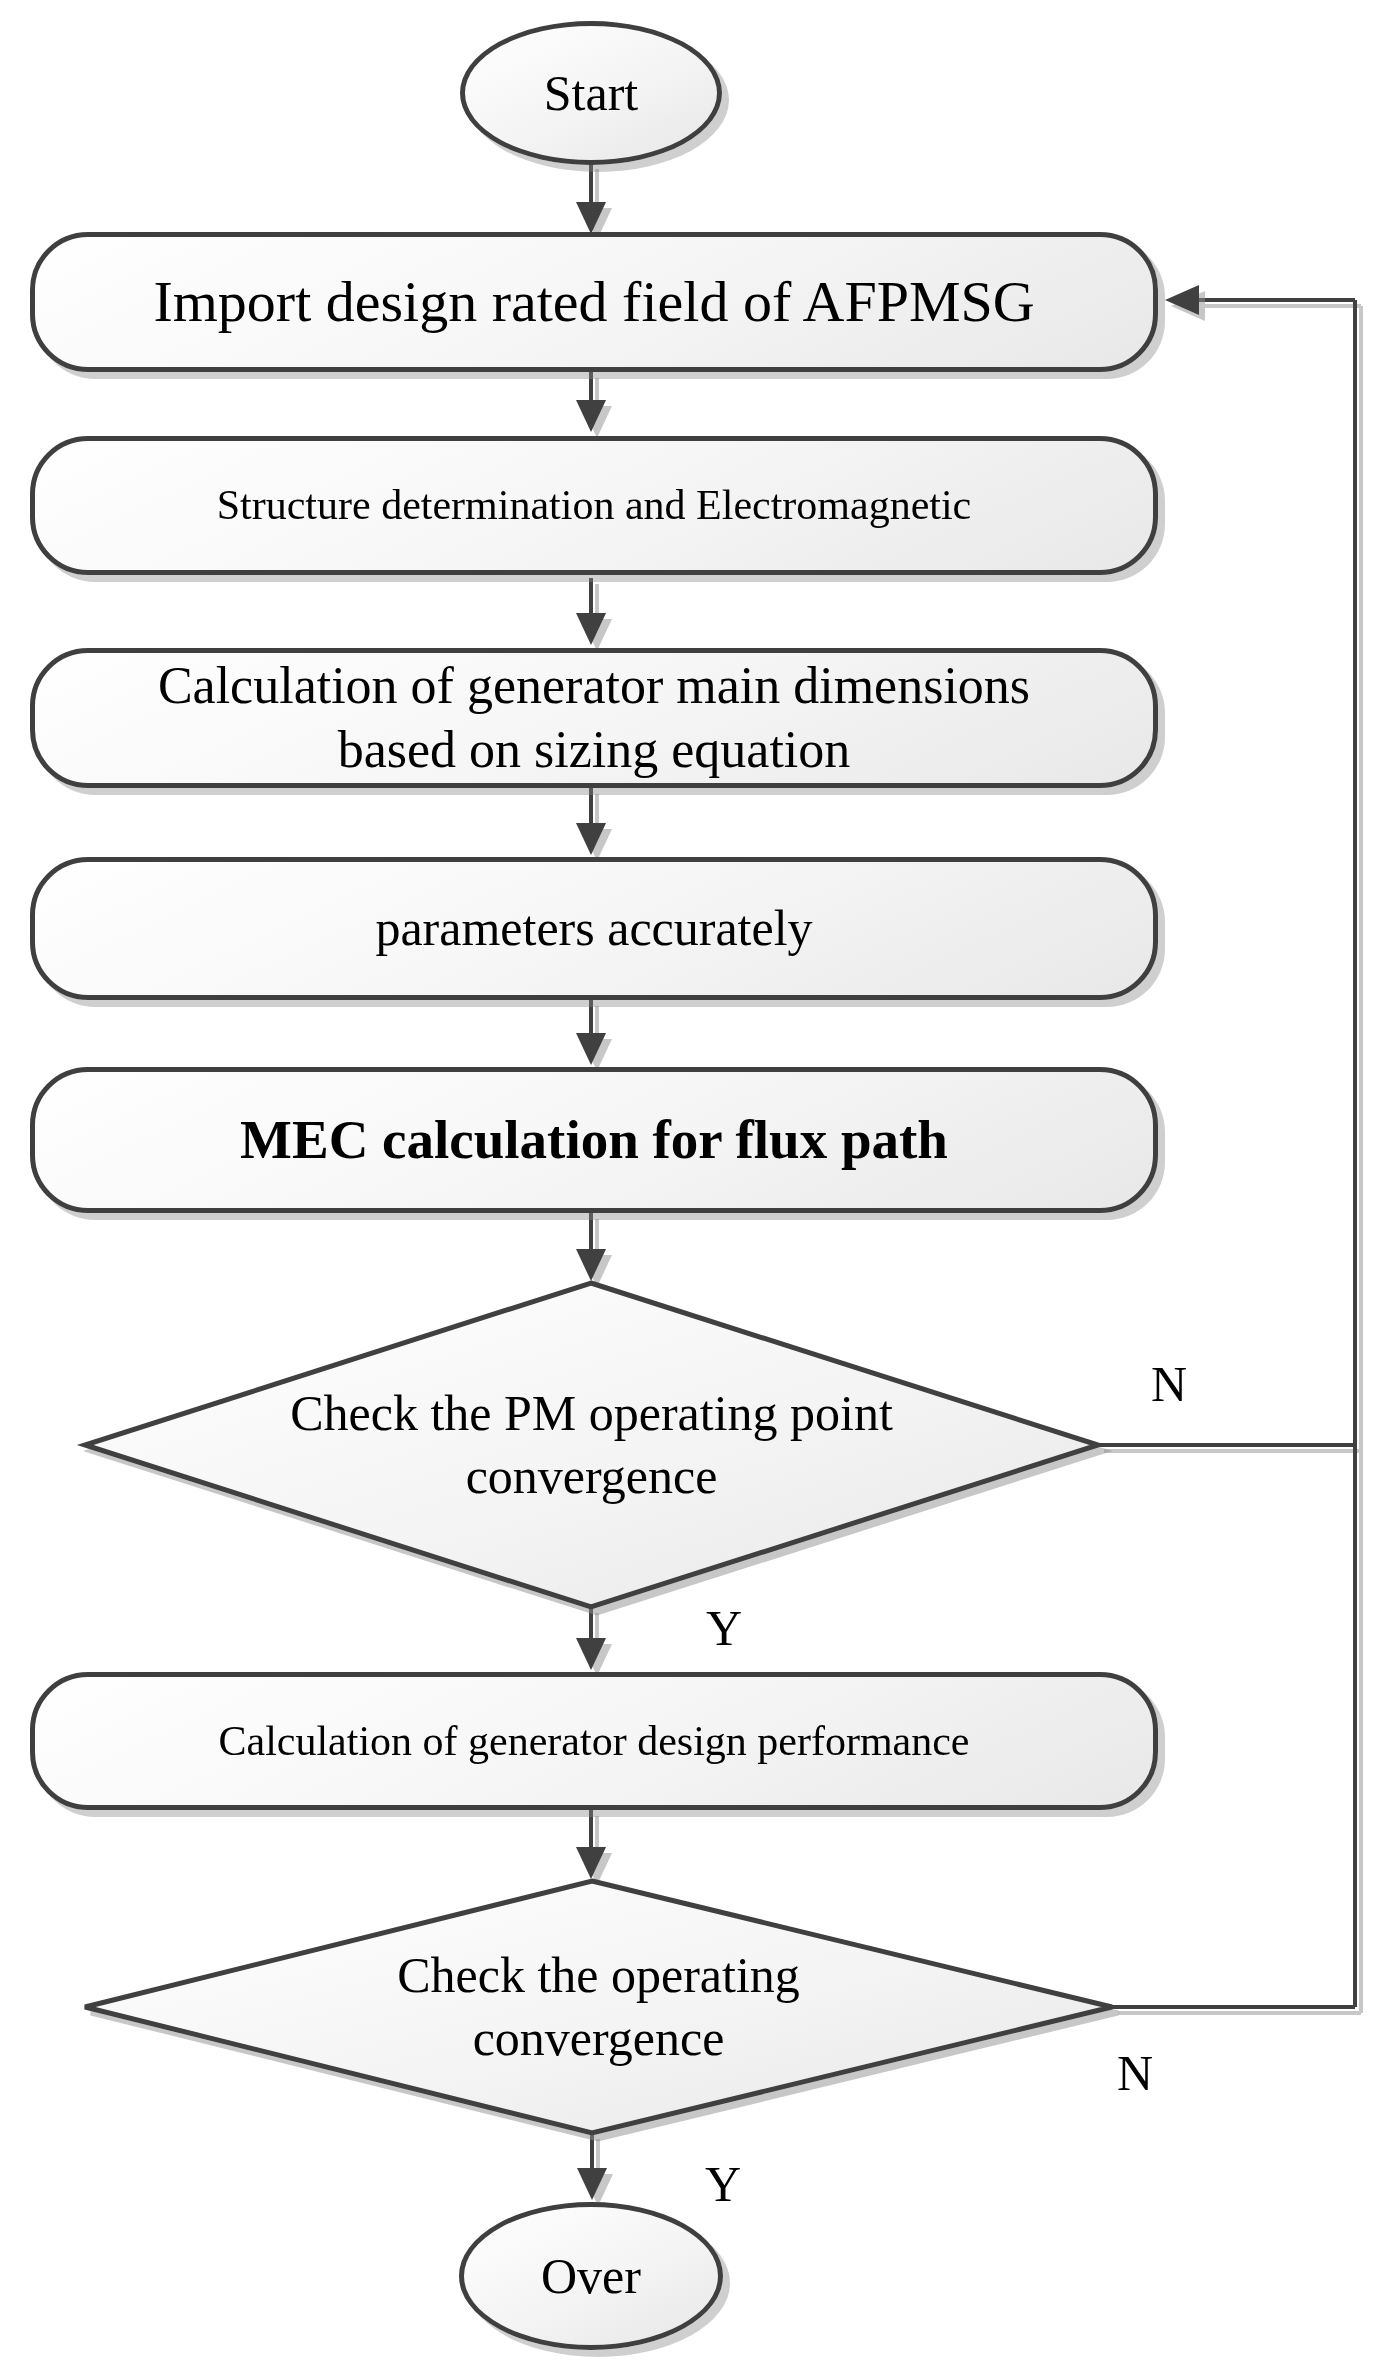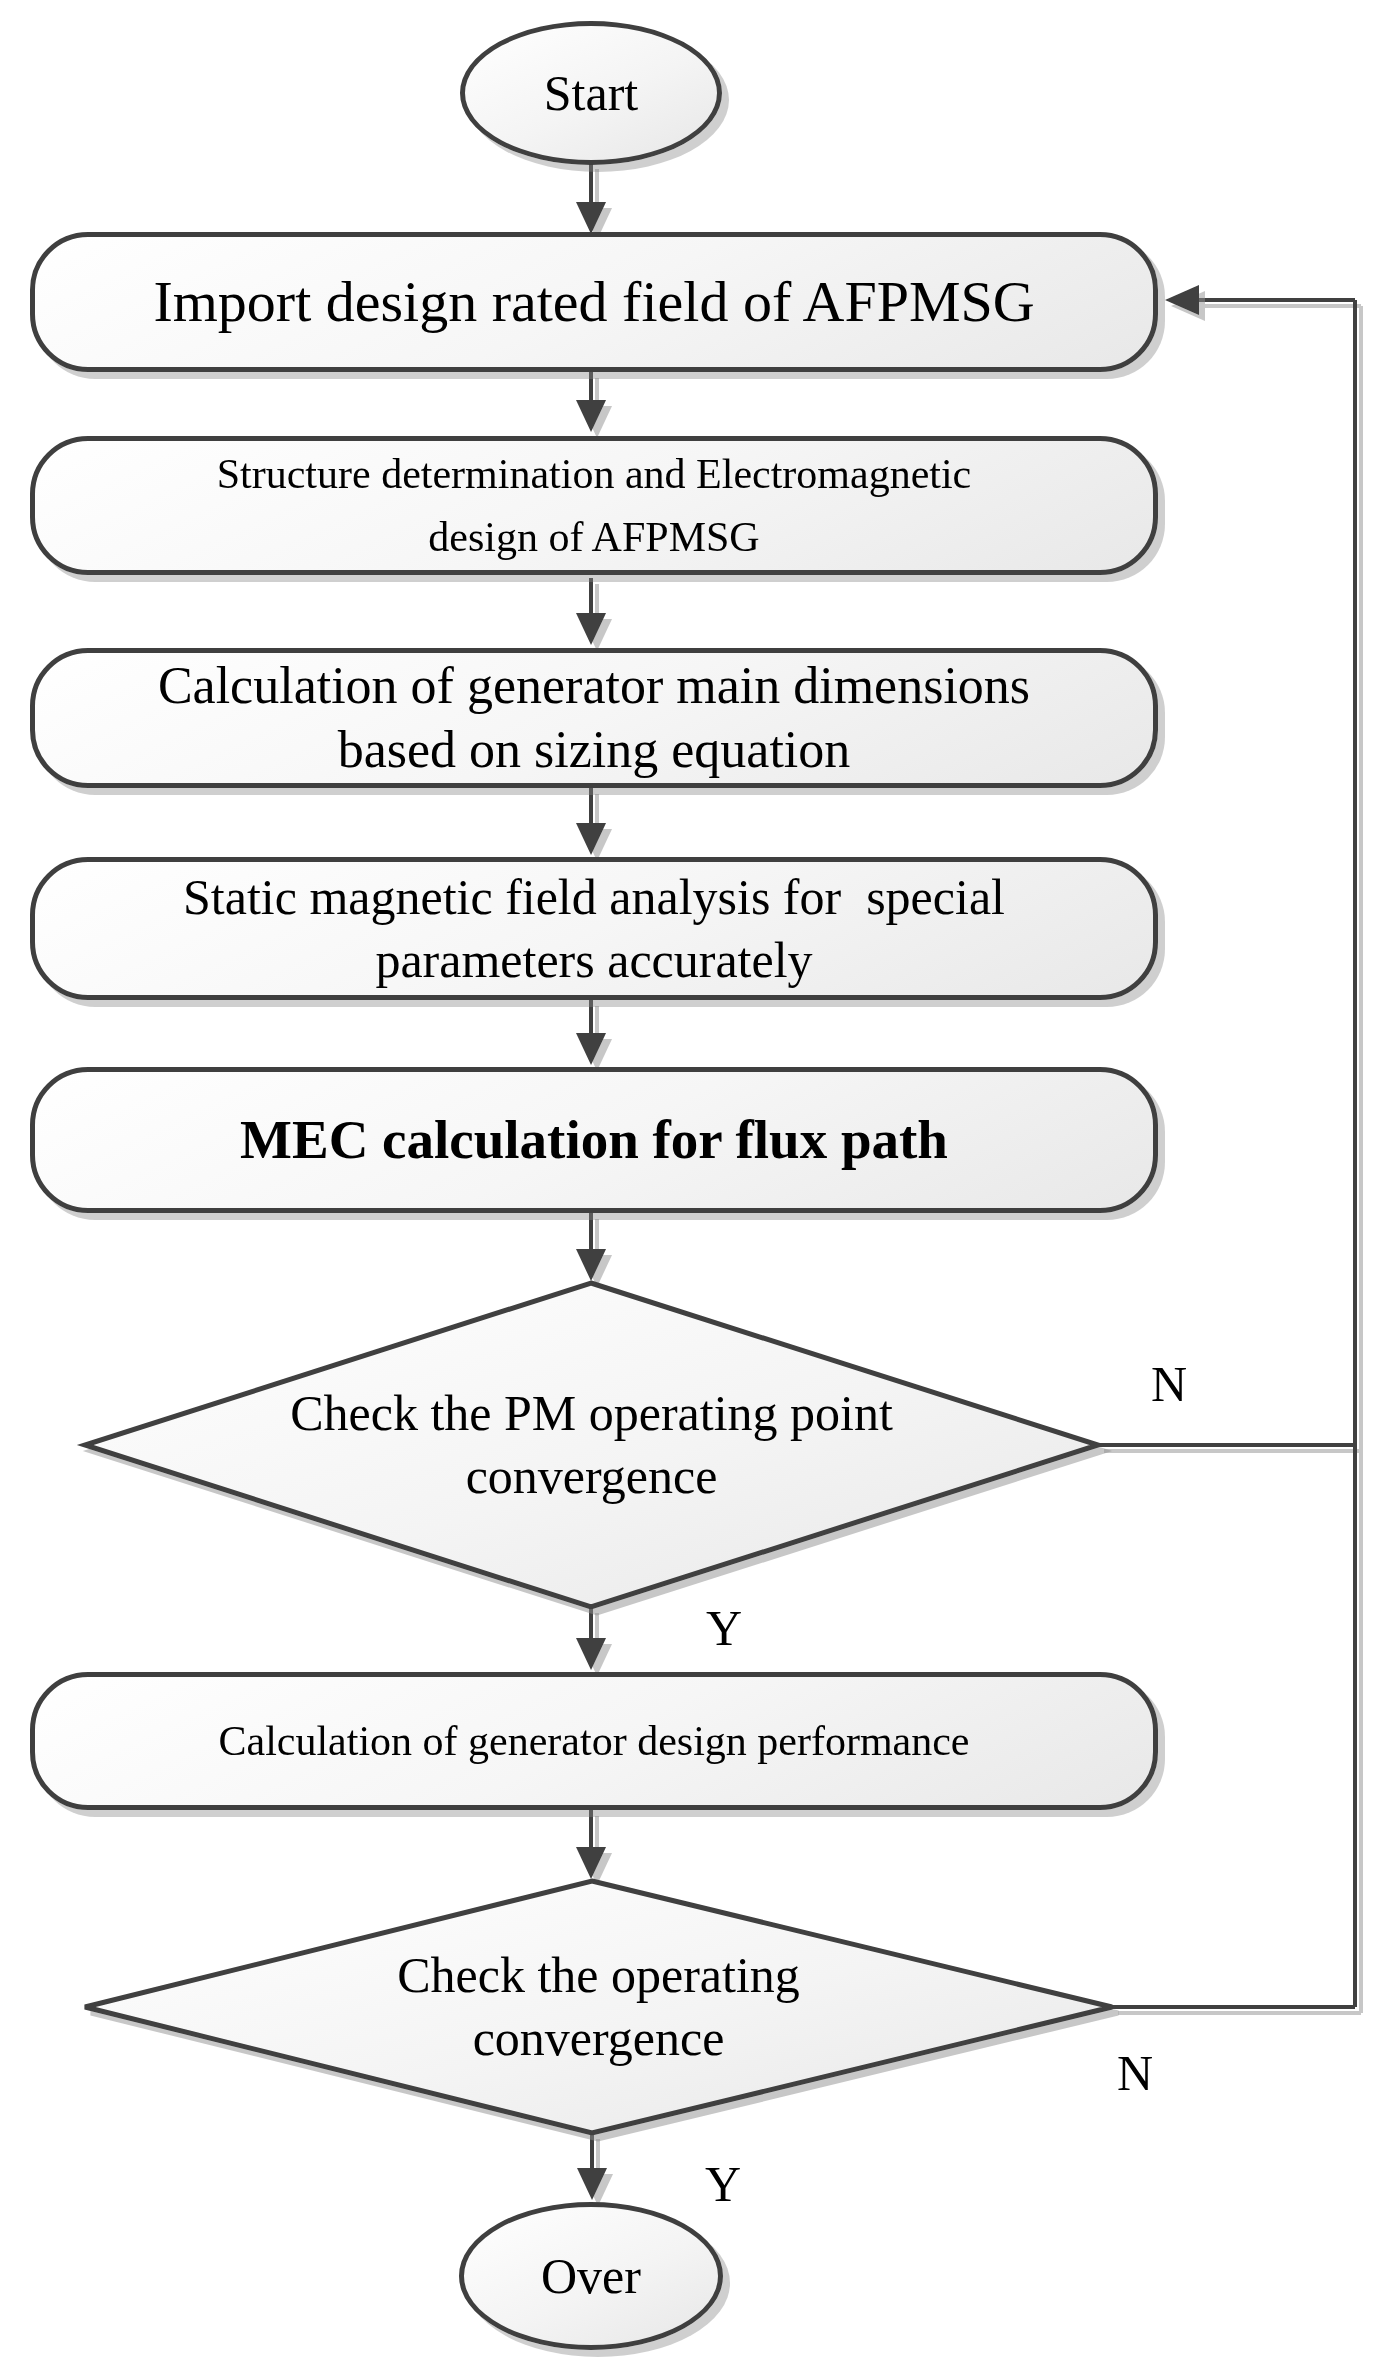--- a/index.html
+++ b/index.html
@@ -101,30 +101,28 @@
   <div class="node terminator fs50" style="left:460px;top:21px;width:262px;height:144px">
     <span class="line">Start</span>
   </div>
 
   <div class="node process fs58" style="left:30px;top:232px;width:1128px;height:140px">
     <span class="line">Import design rated field of AFPMSG</span>
   </div>
 
   <div class="node process fs49" style="left:30px;top:436px;width:1128px;height:139px">
     <span class="line">Structure determination and Electromagnetic</span>
-    <span class="line">design of AFPMSG</span>
   </div>
 
   <div class="node process fs52" style="left:30px;top:648px;width:1128px;height:140px">
     <span class="line">Calculation of generator main dimensions</span>
     <span class="line">based on sizing equation</span>
   </div>
 
   <div class="node process fs50" style="left:30px;top:857px;width:1128px;height:143px">
-    <span class="line">Static magnetic field analysis for  special</span>
     <span class="line">parameters accurately</span>
   </div>
 
   <div class="node process fs55" style="left:30px;top:1067px;width:1128px;height:146px">
     <span class="line">MEC calculation for flux path</span>
   </div>
 
   <div class="diamond-label fs50" style="left:85px;top:1283px;width:1013px;height:324px">
     <span class="line">Check the PM operating point</span>
     <span class="line">convergence</span>

